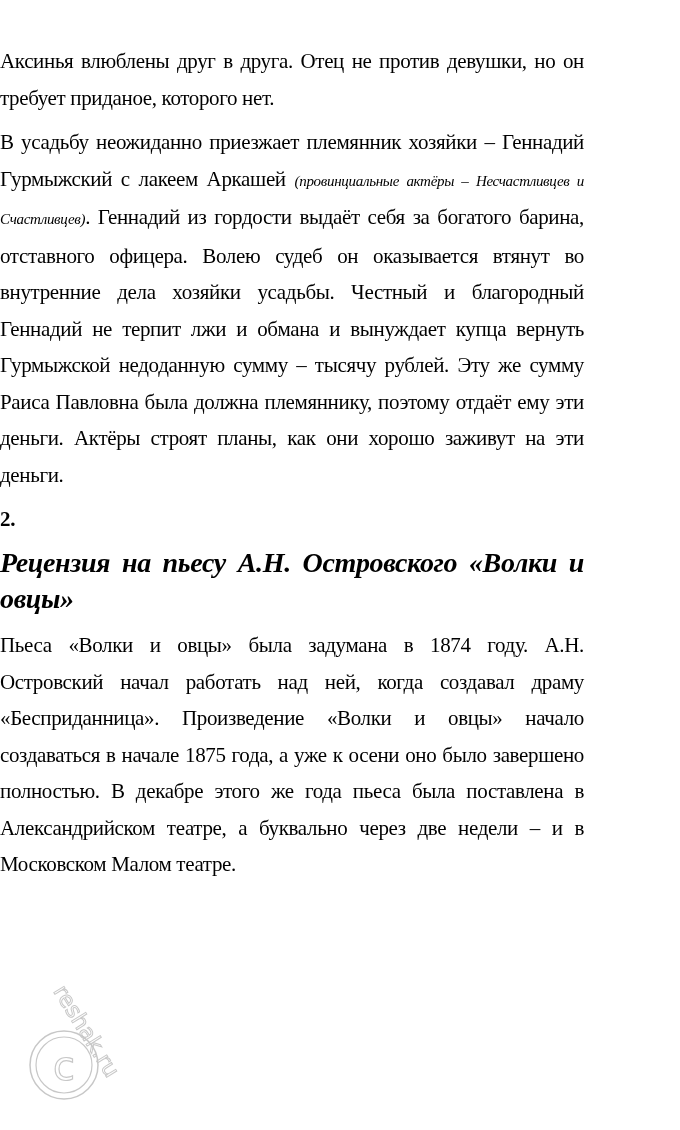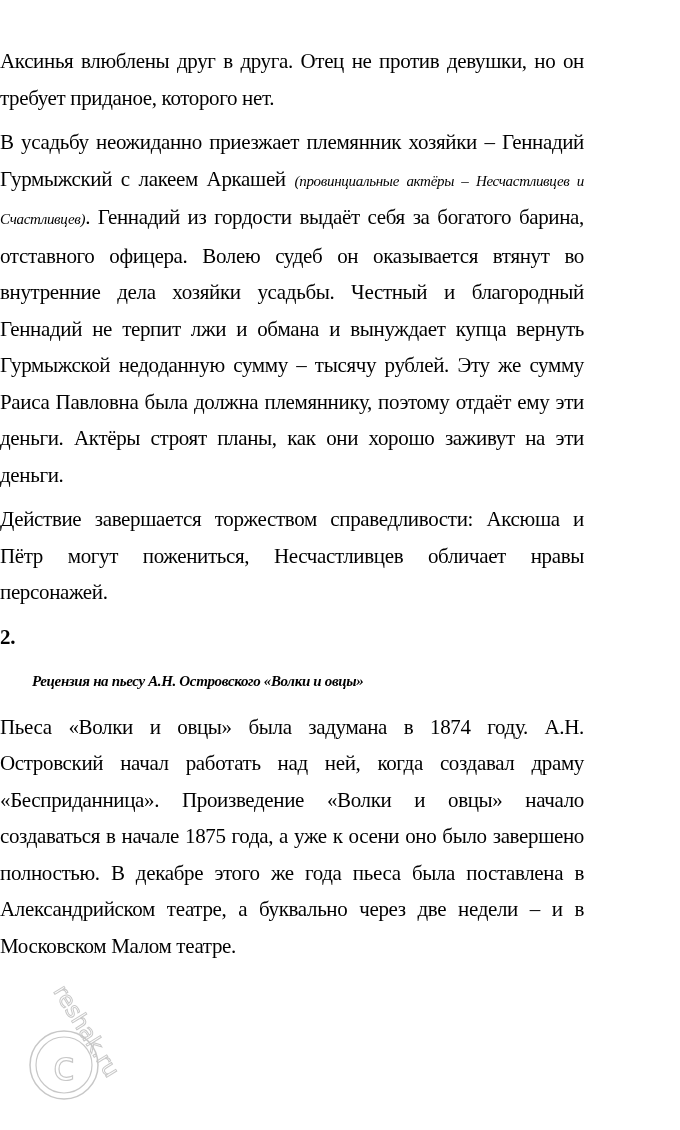--- a/index.html
+++ b/index.html
@@ -40,42 +40,40 @@
   }
   .num {
     font-weight: bold;
     font-size: 21px;
     line-height: 36px;
     margin-bottom: 8px;
   }
   .title {
     font-weight: bold;
     font-style: italic;
-    font-size: 15px;
+    font-size: 28px;
     line-height: 36px;
     margin-bottom: 10px;
-    padding-left: 32px;
   }
   .watermark {
     position: absolute;
     left: 14px;
     top: 985px;
     width: 130px;
     height: 140px;
     pointer-events: none;
     opacity: 0.55;
   }
 </style>
 </head>
 <body>
 
 <div class="page">
   <p class="para p1">Аксинья влюблены друг в друга. Отец не против девушки, но он требует приданое, которого нет.</p>
   <p class="para"><span>В усадьбу неожиданно приезжает племянник хозяйки – Геннадий Гурмыжский с лакеем Аркашей </span><span class="note">(провинциальные актёры – Несчастливцев и Счастливцев)</span><span>. Геннадий из гордости выдаёт себя за богатого барина, отставного офицера. Волею судеб он оказывается втянут во внутренние дела хозяйки усадьбы. Честный и благородный Геннадий не терпит лжи и обмана и вынуждает купца вернуть Гурмыжской недоданную сумму – тысячу рублей. Эту же сумму Раиса Павловна была должна племяннику, поэтому отдаёт ему эти деньги. Актёры строят планы, как они хорошо заживут на эти деньги.</span></p>
-  <p class="para">Действие завершается торжеством справедливости: Аксюша и Пётр могут пожениться, Несчастливцев обличает нравы персонажей.</p>
   <p class="num">2.</p>
   <p class="title">Рецензия на пьесу А.Н. Островского «Волки и овцы»</p>
   <p class="para">Пьеса «Волки и овцы» была задумана в 1874 году. А.Н. Островский начал работать над ней, когда создавал драму «Бесприданница». Произведение «Волки и овцы» начало создаваться в начале 1875 года, а уже к осени оно было завершено полностью. В декабре этого же года пьеса была поставлена в Александрийском театре, а буквально через две недели – и в Московском Малом театре.</p>
 </div>
 
 <div class="watermark">
   <svg width="130" height="140" viewBox="0 0 130 140">
     <circle cx="50" cy="80" r="34" fill="none" stroke="#9a9a9a" stroke-width="1.5"></circle>
     <circle cx="50" cy="80" r="28" fill="none" stroke="#9a9a9a" stroke-width="1.2"></circle>
     <text x="50" y="95" text-anchor="middle" font-family="DejaVu Sans, sans-serif" font-size="40" fill="none" stroke="#9a9a9a" stroke-width="1.2">c</text>

